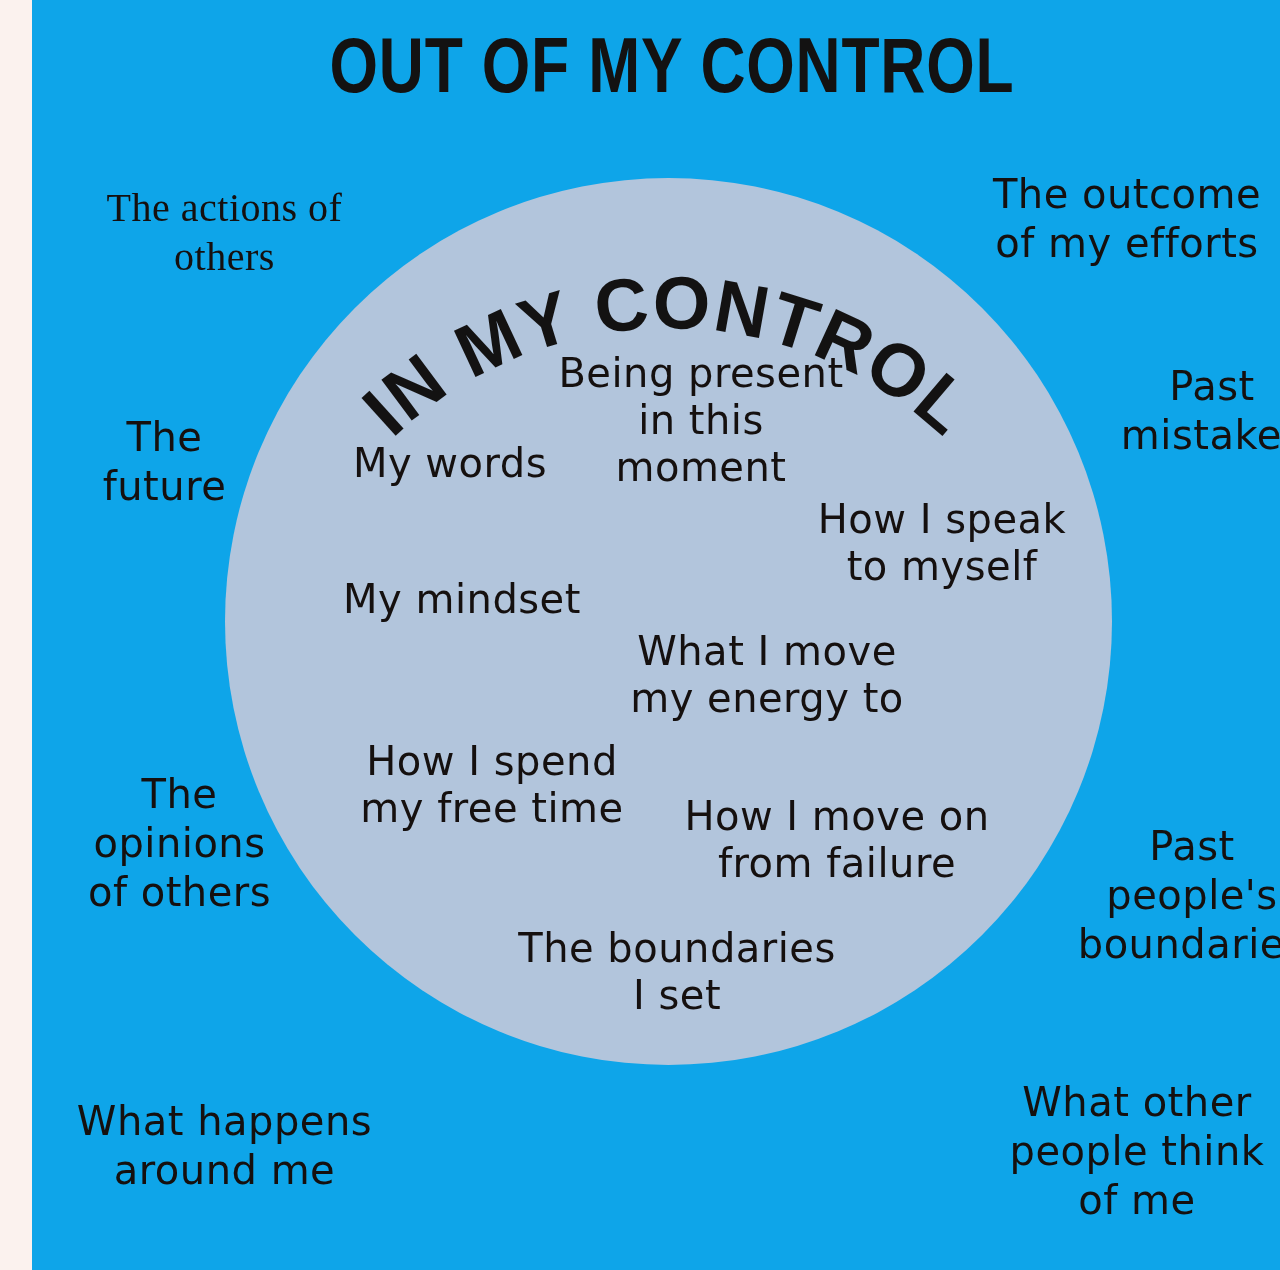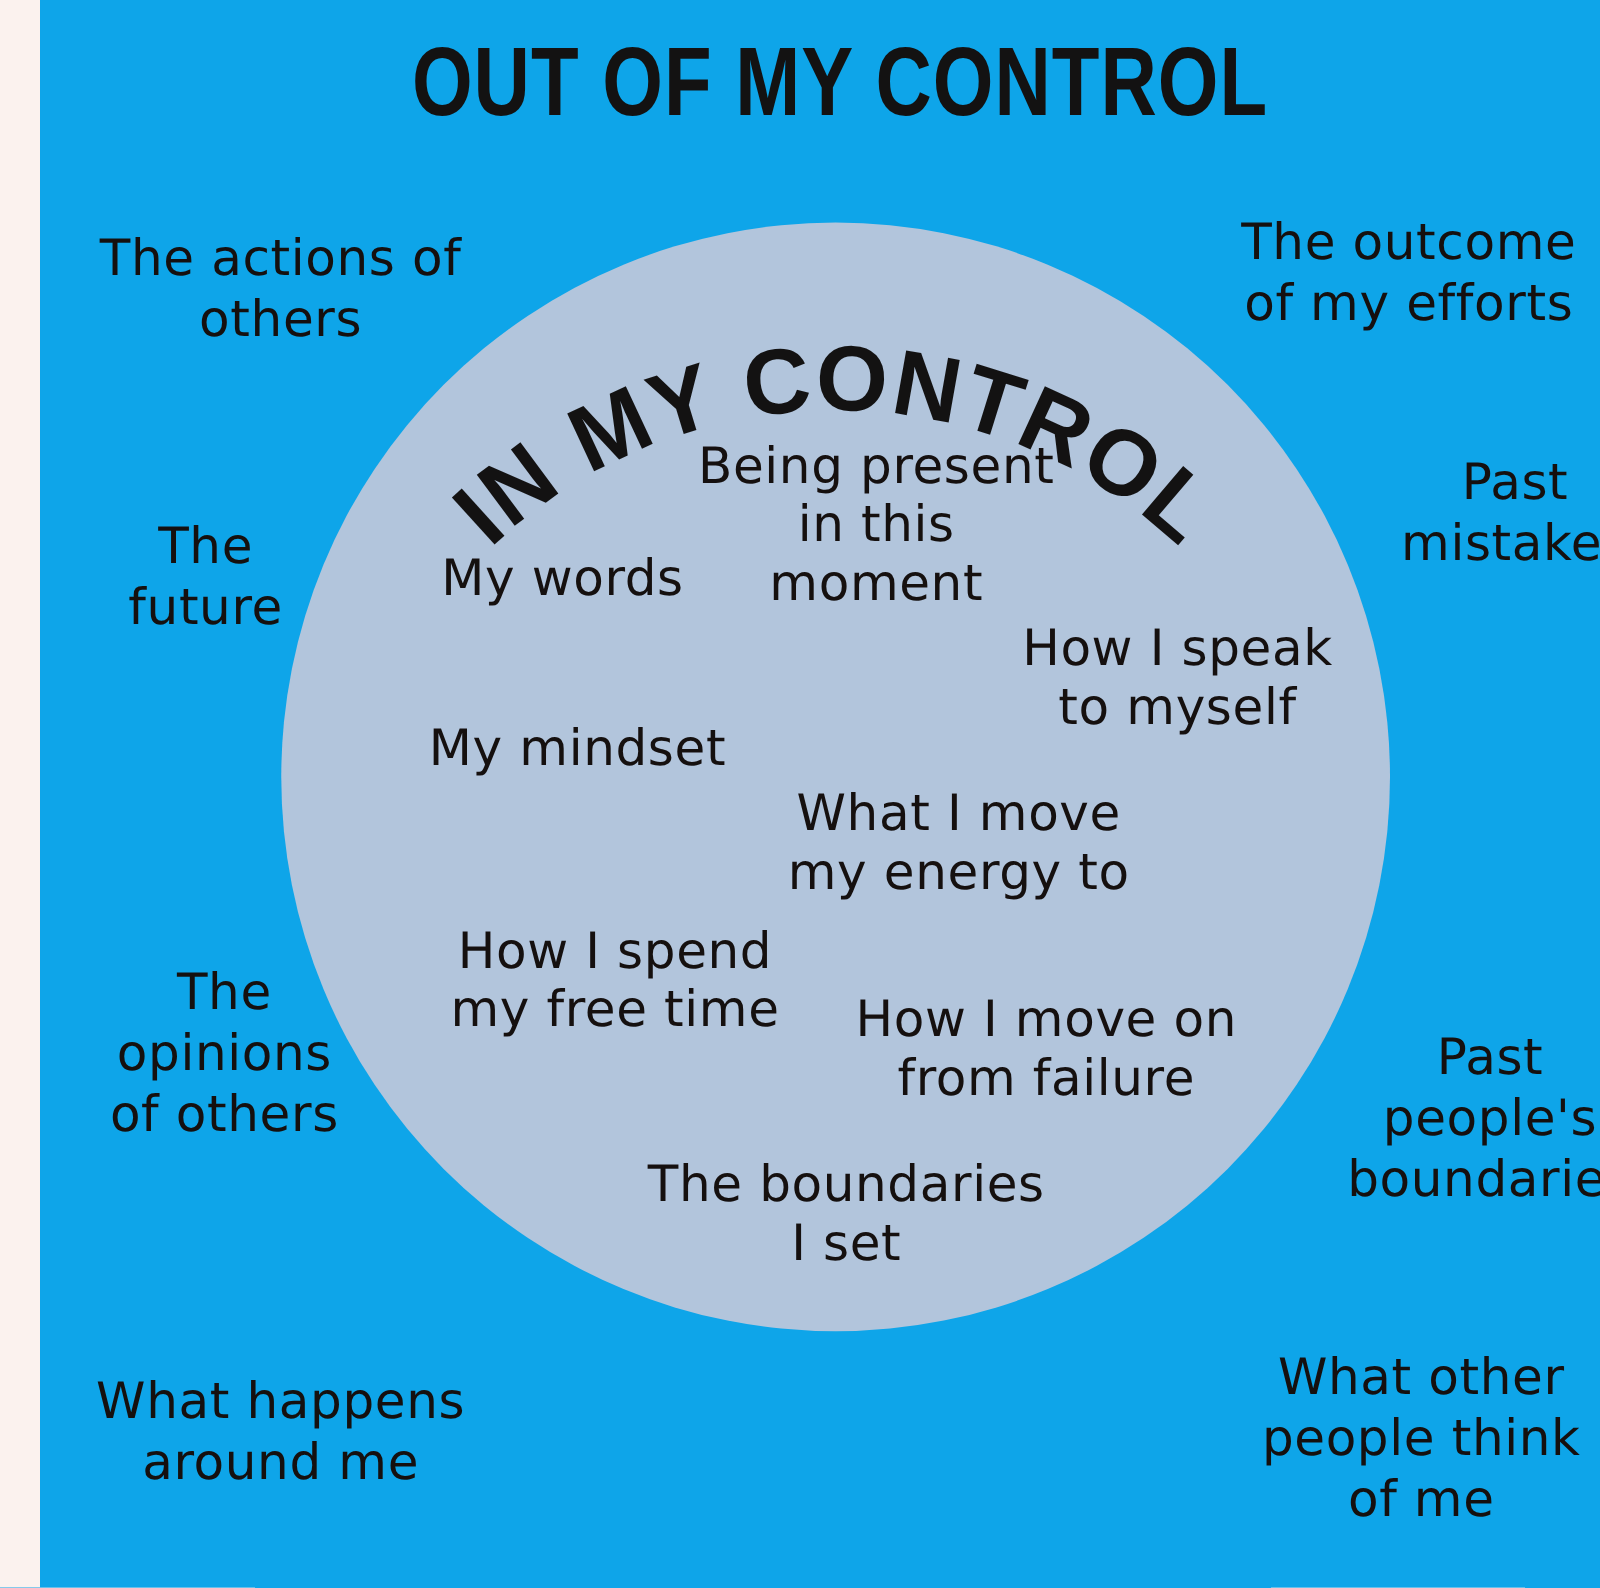--- a/index.html
+++ b/index.html
@@ -97,21 +97,21 @@
   #inner-0 { left: 504px; top: 350px; width: 330px; }    
   #inner-1 { left: 288px; top: 440px; width: 260px; }    
   #inner-2 { left: 760px; top: 496px; width: 300px; }    
   #inner-3 { left: 270px; top: 576px; width: 320px; }    
   #inner-4 { left: 570px; top: 628px; width: 330px; }    
   #inner-5 { left: 300px; top: 738px; width: 320px; }    
   #inner-6 { left: 630px; top: 793px; width: 350px; }    
   #inner-7 { left: 460px; top: 925px; width: 370px; }    
 
   
-  #outer-0 { left: 20px;   top: 183px;  width: 345px; }  
+  #outer-0 { left: 20px;   top: 183px;  width: 345px; font-family: Liberation Serif, serif; }  
   #outer-1 { left: 920px;  top: 170px;  width: 350px; }  
   #outer-2 { left: 20px;   top: 413px;  width: 225px; }  
   #outer-3 { left: 1085px; top: 362px;  width: 190px; }  
   #outer-4 { left: 15px;   top: 770px;  width: 265px; }  
   #outer-5 { left: 1040px; top: 822px;  width: 240px; }  
   #outer-6 { left: 20px;   top: 1097px; width: 345px; }  
   #outer-7 { left: 930px;  top: 1078px; width: 350px; }  
 </style>
 </head>
 <body>

